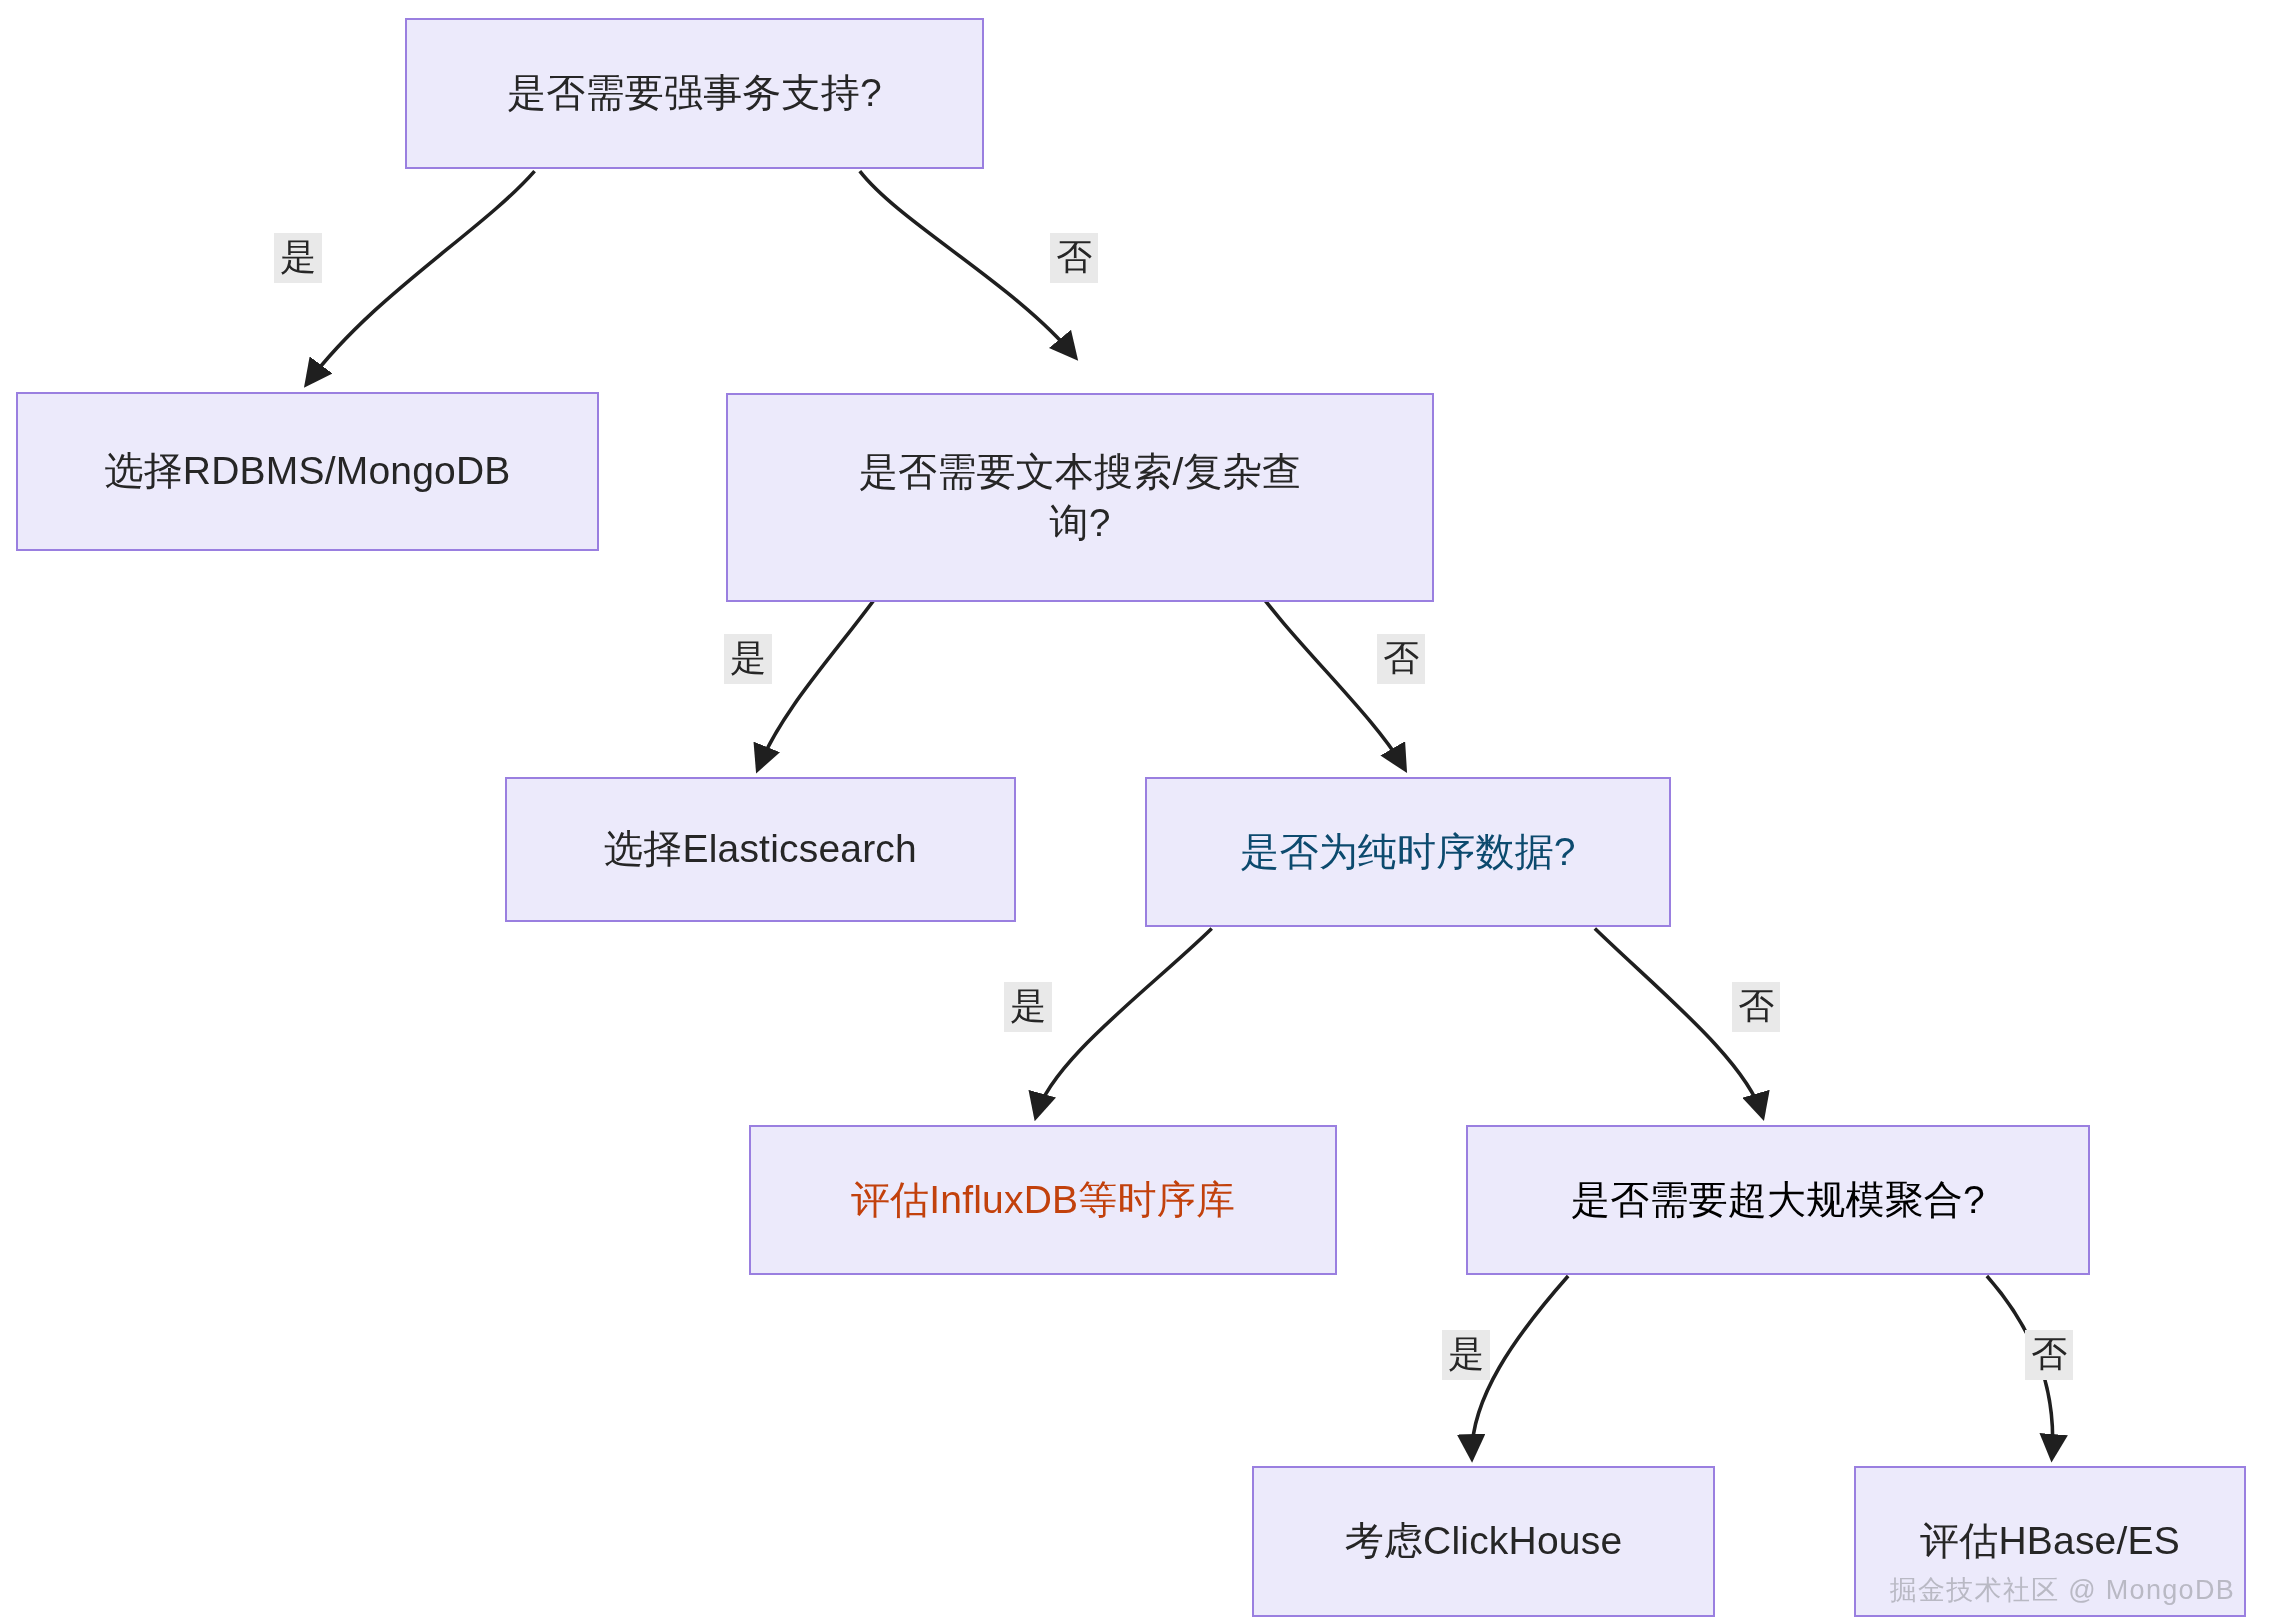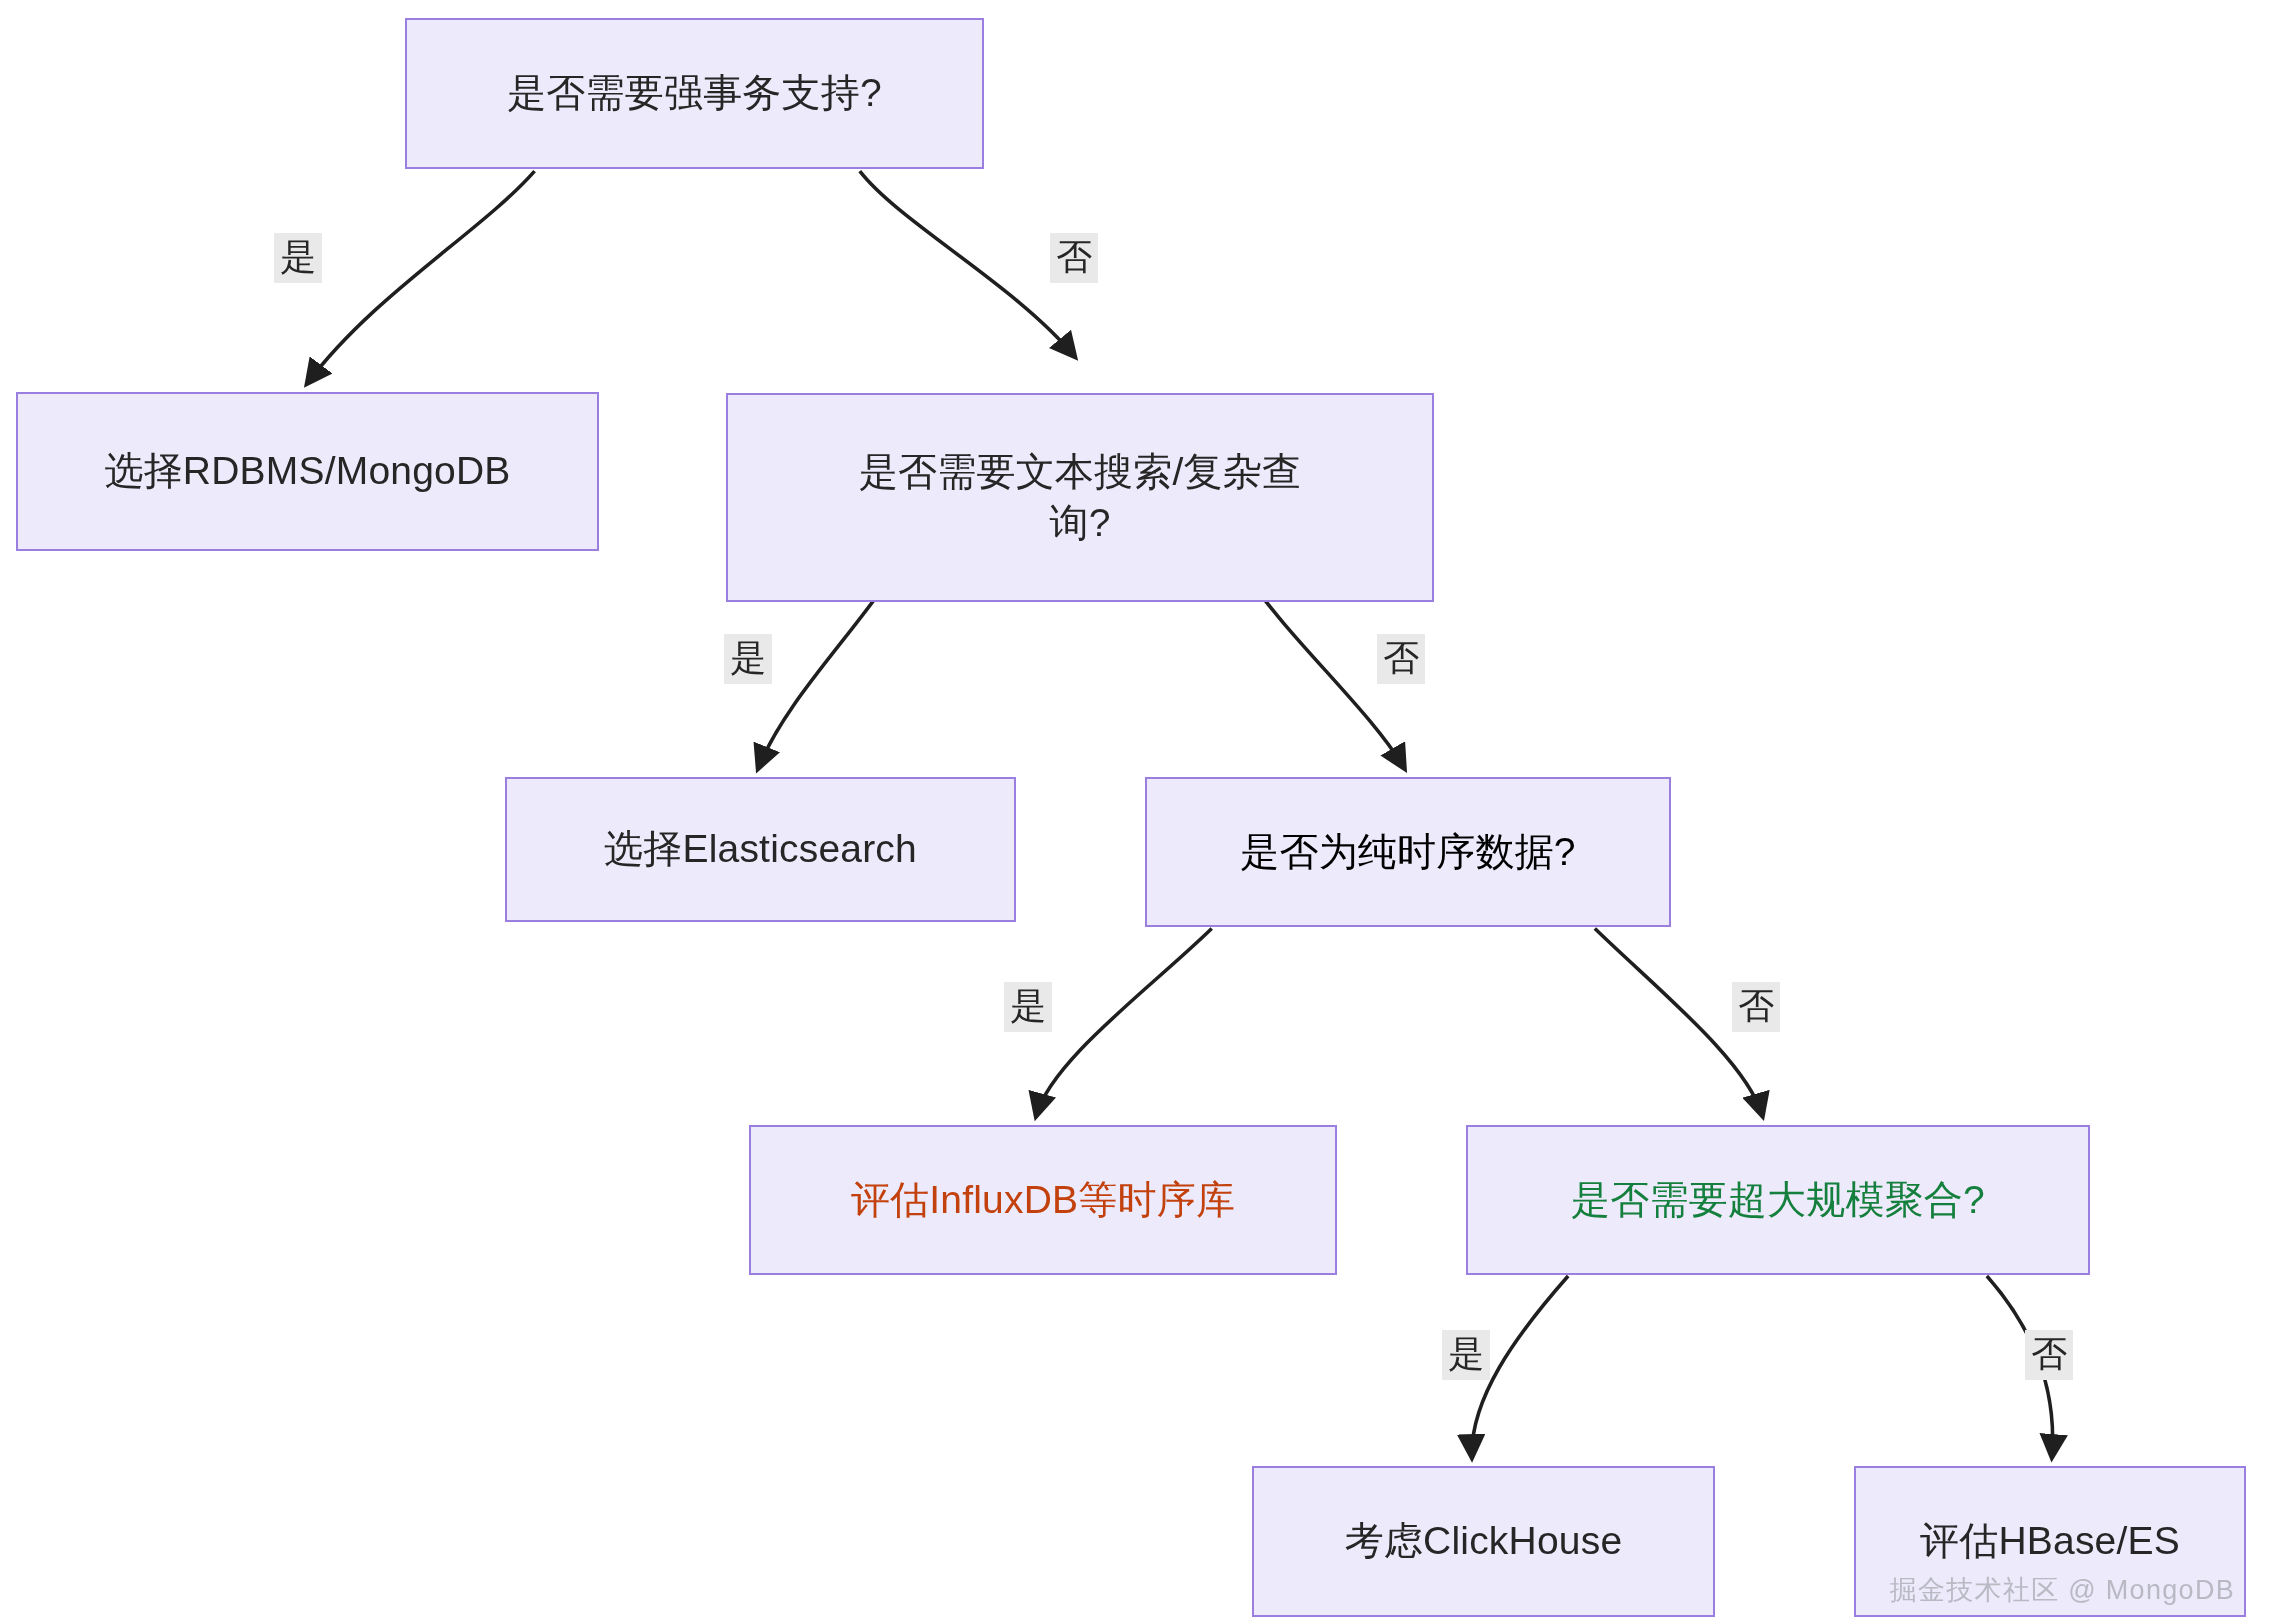--- a/index.html
+++ b/index.html
@@ -97,27 +97,27 @@
       <div class="node-box" style="left: 16px; top: 392px; width: 583px; height: 159px; background: rgb(236, 234, 251); border-color: rgb(154, 127, 224); color: rgb(38, 38, 38);">
         <span class="node-label">选择RDBMS/MongoDB</span>
       </div>
       <div class="node-box" style="left: 726px; top: 365px; width: 708px; height: 209px; background: rgb(236, 234, 251); border-color: rgb(154, 127, 224); color: rgb(38, 38, 38); margin-top: 28px;">
         <span class="node-label">是否需要文本搜索/复杂查
 询?</span>
       </div>
       <div class="node-box" style="left: 505px; top: 777px; width: 511px; height: 145px; background: rgb(236, 234, 251); border-color: rgb(154, 127, 224); color: rgb(38, 38, 38);">
         <span class="node-label">选择Elasticsearch</span>
       </div>
-      <div class="node-box" style="left: 1145px; top: 777px; width: 526px; height: 150px; background: rgb(236, 234, 251); border-color: rgb(154, 127, 224); color: #000000;">
+      <div class="node-box" style="left: 1145px; top: 777px; width: 526px; height: 150px; background: rgb(236, 234, 251); border-color: rgb(154, 127, 224); color: #0c4a6e;">
         <span class="node-label">是否为纯时序数据?</span>
       </div>
       <div class="node-box" style="left: 749px; top: 1125px; width: 588px; height: 150px; background: rgb(236, 234, 251); border-color: rgb(154, 127, 224); color: #c2410c;">
         <span class="node-label">评估InfluxDB等时序库</span>
       </div>
-      <div class="node-box" style="left: 1466px; top: 1125px; width: 624px; height: 150px; background: rgb(236, 234, 251); border-color: rgb(154, 127, 224); color: #15803d;">
+      <div class="node-box" style="left: 1466px; top: 1125px; width: 624px; height: 150px; background: rgb(236, 234, 251); border-color: rgb(154, 127, 224); color: #000000;">
         <span class="node-label">是否需要超大规模聚合?</span>
       </div>
       <div class="node-box" style="left: 1252px; top: 1466px; width: 463px; height: 151px; background: rgb(236, 234, 251); border-color: rgb(154, 127, 224); color: rgb(38, 38, 38);">
         <span class="node-label">考虑ClickHouse</span>
       </div>
       <div class="node-box" style="left: 1854px; top: 1466px; width: 392px; height: 151px; background: rgb(236, 234, 251); border-color: rgb(154, 127, 224); color: rgb(38, 38, 38);">
         <span class="node-label">评估HBase/ES</span>
       </div>
     </div>
   <div id="edge-labels-layer">

